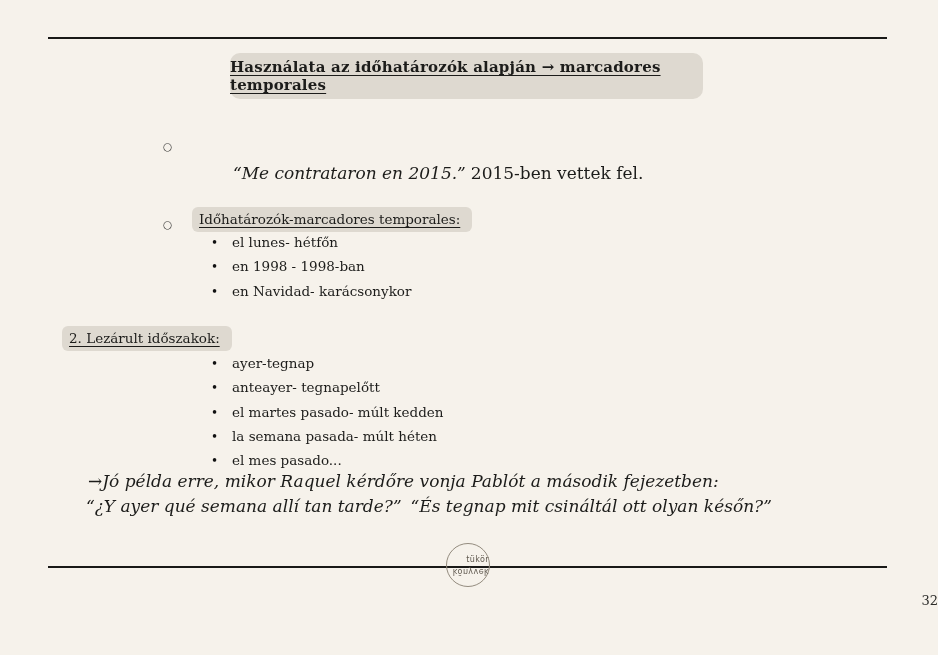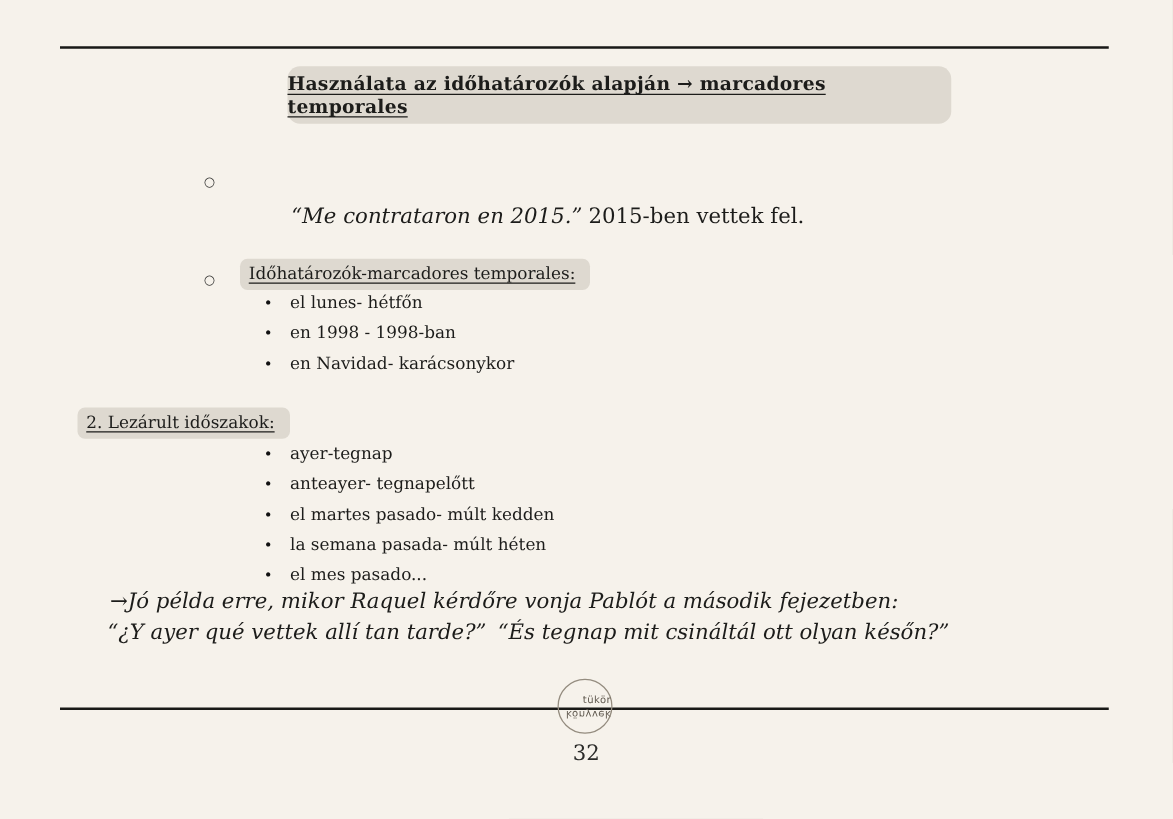--- a/index.html
+++ b/index.html
@@ -14,21 +14,21 @@
     overflow:hidden;
   }
   .rule {
     position:absolute; left:48px; width:839px; height:2px;
     background:#191917;
   }
   .rule-top { top:37px; }
   .rule-bottom { top:566px; }
 
   .title-box {
-    position:absolute; left:230px; top:53px; width:531px; height:46px;
+    position:absolute; left:230px; top:53px; width:473px; height:46px;
     background:#ded9d0; border-radius:10px;
     display:flex; align-items:center; justify-content:flex-start;
   }
   .title-box .title-text {
     font-size:15px; font-weight:bold;
     text-decoration:underline; text-underline-offset:3px;
     letter-spacing:.2px;
   }
 
   .hl {
@@ -61,21 +61,21 @@
     gap:3px;
   }
   .logo-text {
     font-size:8px; line-height:8px; letter-spacing:.4px;
     color:#5f584e; font-family:"DejaVu Sans","Liberation Sans",sans-serif;
   }
   .logo-flipped { transform:scaleY(-1); }
 
   .page-number {
     position:absolute; left:0; right:0; top:593px;
-    text-align:center; font-size:17px; color:#2b2b29;
+    text-align:right; font-size:13px; color:#2b2b29;
   }
 </style>
 </head>
 <body>
 
 <div class="page">
 
   <div class="rule rule-top"></div>
 
   <div class="title-box">
@@ -130,21 +130,21 @@
     <span>la semana pasada- múlt héten</span>
   </div>
   <div class="row" style="left:211px; top:452px;">
     <span class="disc-bullet">•</span>
     <span>el mes pasado...</span>
   </div>
 
   <div class="text-line" style="left:88px; top:471px;font-style:italic;">→Jó példa erre, mikor Raquel kérdőre vonja Pablót a második fejezetben:</div>
 
   <div class="text-line" style="left:86px; top:496px;">
-    <span class="it">“¿Y ayer qué vettek allí tan tarde?”</span><span class="it gap-md">“És tegnap mit csináltál ott olyan későn?”</span>
+    <span class="it">“¿Y ayer qué semana allí tan tarde?”</span><span class="it gap-md">“És tegnap mit csináltál ott olyan későn?”</span>
   </div>
 
   <div class="rule rule-bottom"></div>
 
   <div class="logo-circle">
     <span class="logo-text">tükör</span>
     <span class="logo-text logo-flipped">könyvek</span>
   </div>
 
   <div class="page-number">32</div>

